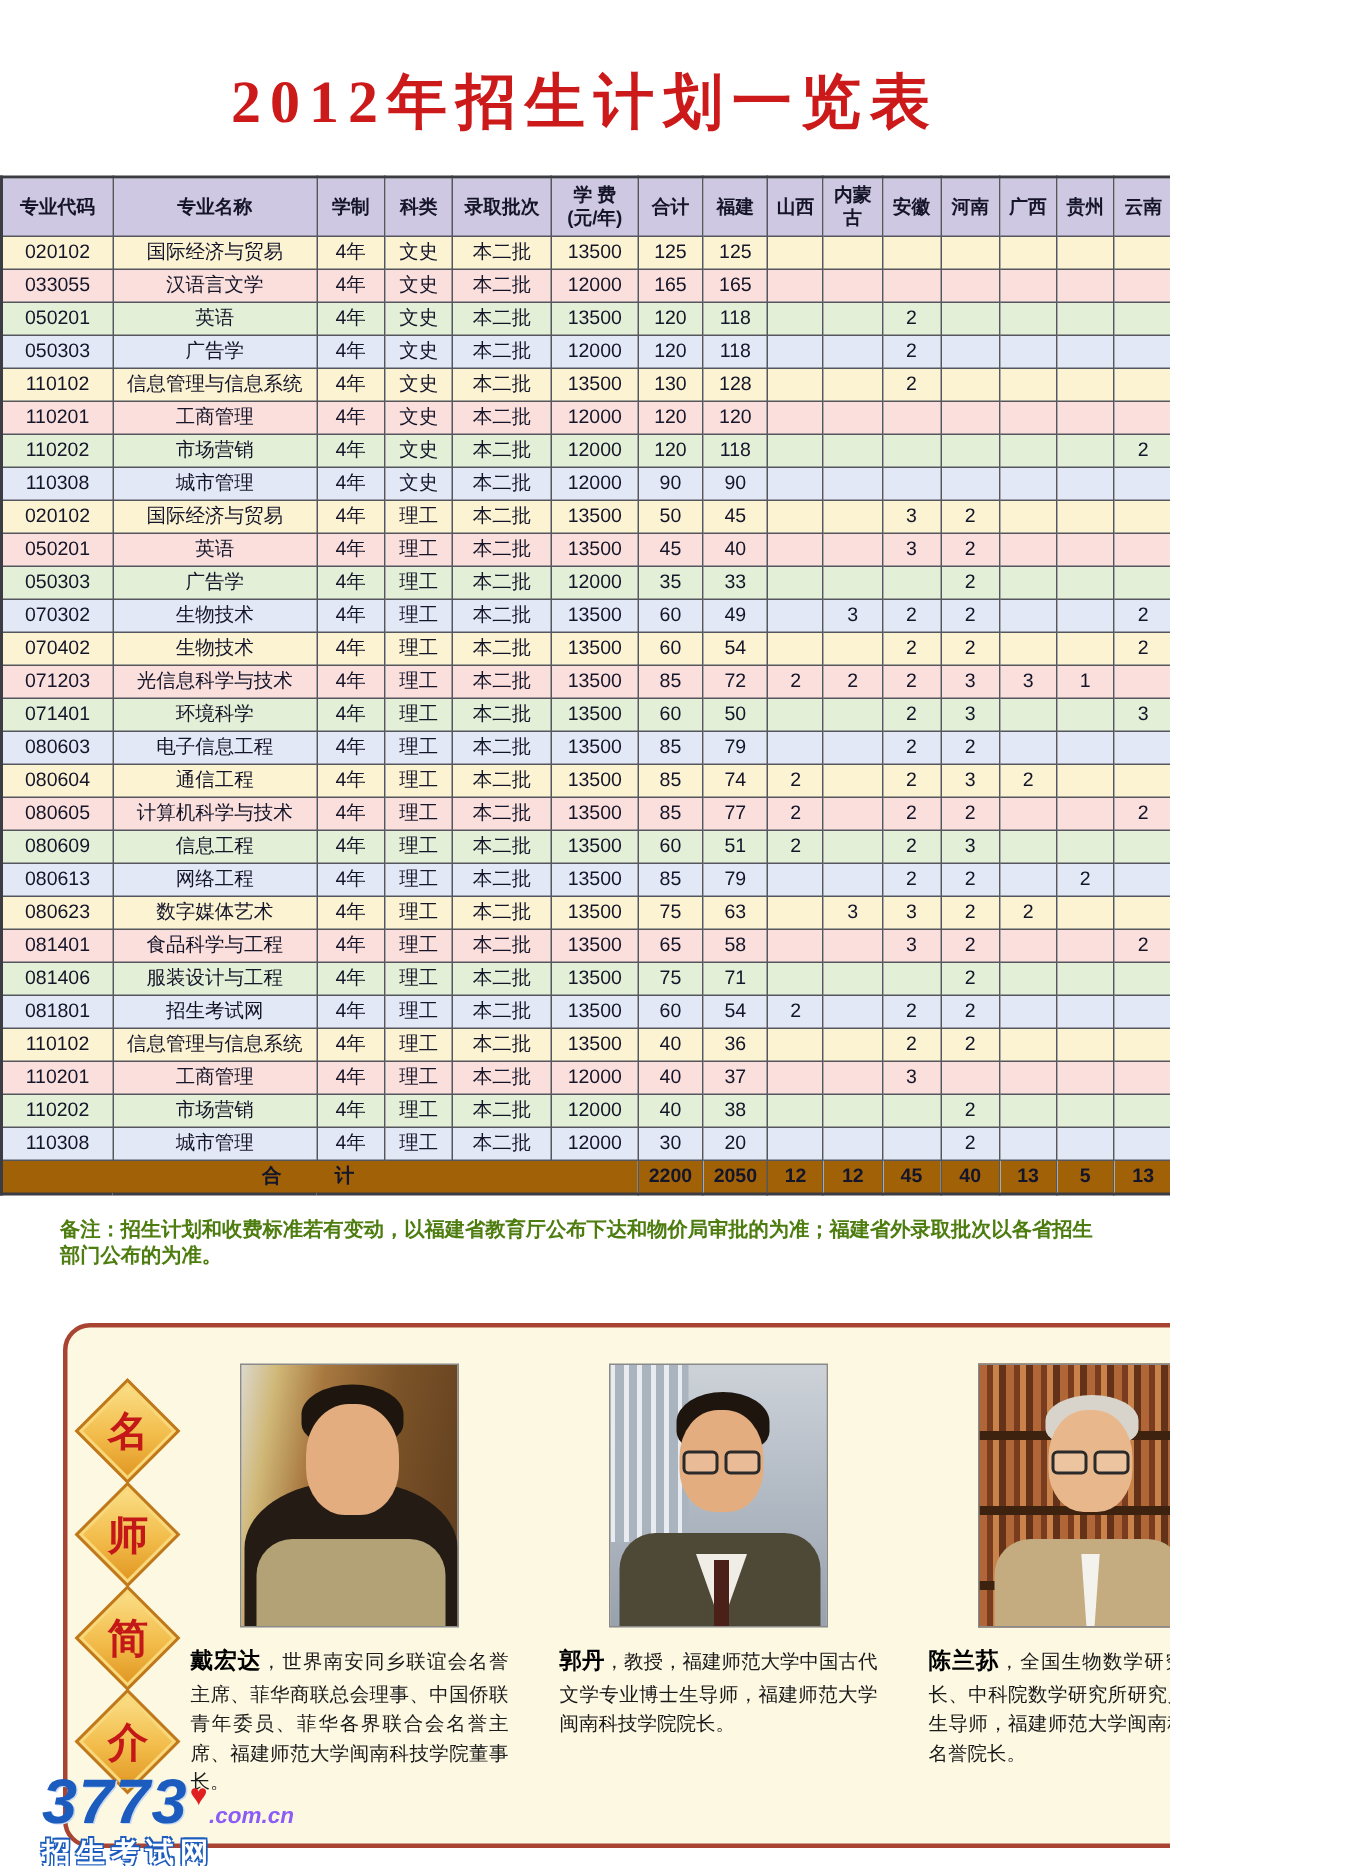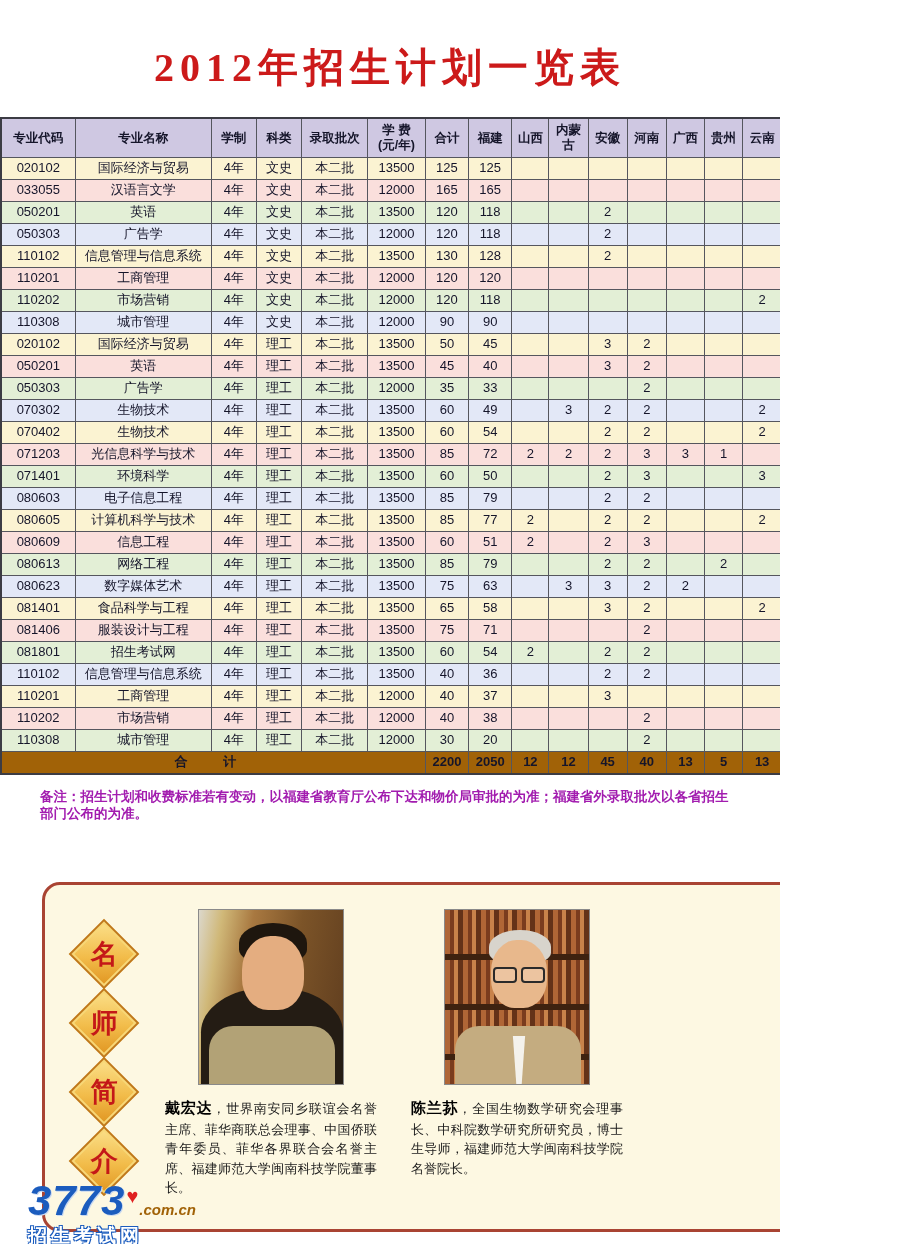--- a/index.html
+++ b/index.html
@@ -25,21 +25,21 @@
   tbody tr:nth-child(4n)   td { background:#e3e8f7; }
   tfoot td { background:#a16207; font-weight:bold; height:26px; font-size:13.5px; }
   td.total-label { letter-spacing:16px; }
 
   col.c0{width:72px} col.c1{width:132px} col.c2{width:44px} col.c3{width:44px}
   col.c4{width:64px} col.c5{width:56px} col.c6{width:42px} col.c7{width:42px}
   col.c8{width:36px} col.c9{width:38px} col.c10{width:38px} col.c11{width:38px}
   col.c12{width:37px} col.c13{width:37px} col.c14{width:38px} col.c15{width:40px}
 
   
-  .note { margin:9px 40px 0; color:#a21caf; font-size:13.5px; font-weight:bold; line-height:1.3;font-family:Liberation Mono, monospace; }
+  .note { margin:9px 40px 0; color:#4d7c0f; font-size:13.5px; font-weight:bold; line-height:1.3; }
 
   
   .teacher-panel { position:absolute; left:42px; top:882px; width:816px; height:350px;
                    background:#fdf8e2; border:3px solid #a94433; border-radius:18px;
                    display:flex; }
   .diamond-col { width:118px; display:flex; flex-direction:column; align-items:center;
                  justify-content:center; gap:19px; }
   .diamond { width:50px; height:50px; transform:rotate(45deg);
              background:linear-gradient(135deg,#fbe08a 0%,#f2bc4a 55%,#e09420 100%);
              border:2px solid #c07818; box-shadow:inset 0 0 0 2px #f8d878;
@@ -91,21 +91,21 @@
   .photo-chen .p-hair { background:#d8d4cc; top:20px; height:34px; }
   .photo-chen .p-face { background:#e8b88c; }
   .photo-chen .p-body { background:#c4ac80; }
   .photo-chen .p-shirt { background:#f4f2ec; clip-path:polygon(32% 0,68% 0,58% 100%,42% 100%); }
 
   
   .logo { position:absolute; left:28px; top:1180px; line-height:1; }
   .logo-3773 { font-size:42px; font-weight:bold; font-style:italic; color:#1b5cbe;
                text-shadow:1px 1px 0 #c8d8f0; letter-spacing:1px; }
   .logo-heart { color:#e02020; font-size:20px; position:relative; top:-12px; margin:0 1px; }
-  .logo-domain { font-size:15px; font-weight:bold; font-style:italic; color:#a16207;text-align:right; }
+  .logo-domain { font-size:15px; font-weight:bold; font-style:italic; color:#8b5cf6;text-align:right; }
   .logo-tagline { margin-top:4px; font-size:19px; font-weight:bold; letter-spacing:4px;
                color:#ffffff;
                text-shadow:-1px -1px 0 #1b5cbe,1px -1px 0 #1b5cbe,-1px 1px 0 #1b5cbe,1px 1px 0 #1b5cbe; }
 </style>
 </head>
 <body>
 
 <div class="page">
 
   <h1 class="title">2012年招生计划一览表</h1>
@@ -433,20 +433,38 @@
           <td></td>
           <td></td>
           <td>2</td>
           <td>2</td>
           <td></td>
           <td></td>
           <td></td>
           <td>2</td>
         </tr>
         <tr>
+          <td>080604</td>
+          <td>通信工程</td>
+          <td>4年</td>
+          <td>理工</td>
+          <td>本二批</td>
+          <td>13500</td>
+          <td>85</td>
+          <td>74</td>
+          <td>2</td>
+          <td></td>
+          <td>2</td>
+          <td>3</td>
+          <td>2</td>
+          <td></td>
+          <td></td>
+          <td>2</td>
+        </tr>
+        <tr>
           <td>080605</td>
           <td>计算机科学与技术</td>
           <td>4年</td>
           <td>理工</td>
           <td>本二批</td>
           <td>13500</td>
           <td>85</td>
           <td>77</td>
           <td>2</td>
           <td></td>
@@ -677,20 +695,31 @@
       <div class="card">
         <div class="photo photo-dai">
           <div class="p-chair"></div>
           <div class="p-hair"></div>
           <div class="p-face"></div>
           <div class="p-body"></div>
         </div>
         <p class="caption"><b class="t-name">戴宏达</b><span>，世界南安同乡联谊会名誉主席、菲华商联总会理事、中国侨联青年委员、菲华各界联合会名誉主席、福建师范大学闽南科技学院董事长。</span></p>
       </div>
 
+      <div class="card">
+        <div class="photo photo-guo">
+          <div class="p-hair"></div>
+          <div class="p-face"></div>
+          <div class="p-glasses"></div>
+          <div class="p-body"></div>
+          <div class="p-shirt"></div>
+          <div class="p-tie"></div>
+        </div>
+        <p class="caption"><b class="t-name">郭丹</b><span>，教授，福建师范大学中国古代文学专业博士生导师，福建师范大学闽南科技学院院长。</span></p>
+      </div>
 
       <div class="card">
         <div class="photo photo-chen">
           <div class="p-hair"></div>
           <div class="p-face"></div>
           <div class="p-glasses"></div>
           <div class="p-body"></div>
           <div class="p-shirt"></div>
         </div>
         <p class="caption"><b class="t-name">陈兰荪</b><span>，全国生物数学研究会理事长、中科院数学研究所研究员，博士生导师，福建师范大学闽南科技学院名誉院长。</span></p>

